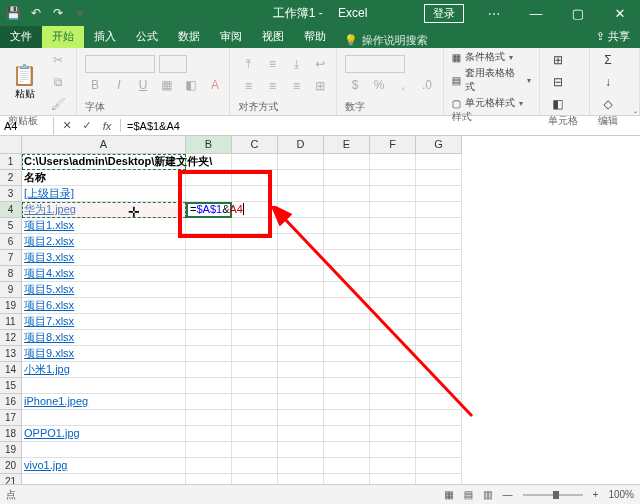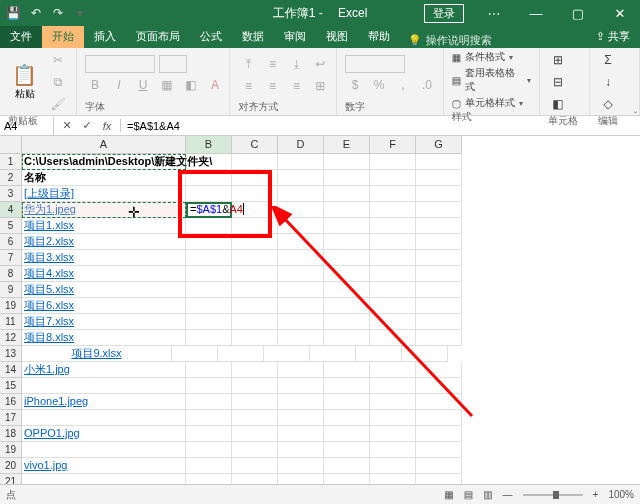--- a/index.html
+++ b/index.html
@@ -12,21 +12,21 @@
 .titlebar .center { position: absolute; width: 100%; text-align: center; font-size: 12px; pointer-events: none; }
 .titlebar .center .app { margin-left: 12px; }
 .titlebar .right { position: absolute; right: 0; display: flex; align-items: center; gap: 2px; }
 .titlebar .login-btn { border: 1px solid #fff; padding: 1px 8px; font-size: 11px; margin-right: 8px; }
 .titlebar .win-btn { width: 40px; height: 26px; display: flex; align-items: center; justify-content: center; font-size: 13px; }
 
 
 .tabstrip { height: 22px; background: #217346; display: flex; align-items: flex-end; color: #fff; }
 .tabstrip .tab { padding: 4px 10px; font-size: 11px; cursor: pointer; }
 .tabstrip .tab.file { background: #185c37; }
-.tabstrip .tab.active { background: #fdba74; color: #217346; }
+.tabstrip .tab.active { background: #bef264; color: #217346; }
 .tabstrip .tell { display: flex; align-items: center; gap: 4px; opacity: 0.85; margin-left: 8px; font-size: 11px; }
 .tabstrip .spacer { flex: 1; }
 .tabstrip .share { padding: 4px 10px; font-size: 11px; }
 
 
 .ribbon { height: 68px; background: #f3f3f3; border-bottom: 1px solid #d4d4d4; display: flex; }
 .rgroup { border-right: 1px solid #e0e0e0; padding: 2px 8px 1px; display: flex; flex-direction: column; justify-content: space-between; }
 .rgroup .rbody { flex: 1; display: flex; align-items: center; gap: 6px; }
 .rgroup .rlabel { text-align: left; font-size: 10px; color: #666; }
 .rbtn { width: 20px; height: 20px; border: 1px solid transparent; display: inline-flex; align-items: center; justify-content: center; font-size: 12px; color: #444; cursor: pointer; }
@@ -114,21 +114,20 @@
     <span class="win-btn">—</span>
     <span class="win-btn">▢</span>
     <span class="win-btn close">✕</span>
   </div>
 </div>
 
 <div class="tabstrip">
   <div class="tab file">文件</div>
   <div class="tab active">开始</div>
   <div class="tab">插入</div>
-  <div class="tab">页面布局</div>
   <div class="tab">公式</div>
   <div class="tab">数据</div>
   <div class="tab">审阅</div>
   <div class="tab">视图</div>
   <div class="tab">帮助</div>
   <div class="tell">
     <span>💡</span>
     <span>操作说明搜索</span>
   </div>
   <div class="spacer"></div>
@@ -403,21 +402,21 @@
       <div class="cell-row">
         <div class="cell link" style="width: 164px;">项目8.xlsx</div>
         <div class="cell" style="width: 46px;"></div>
         <div class="cell" style="width: 46px;"></div>
         <div class="cell" style="width: 46px;"></div>
         <div class="cell" style="width: 46px;"></div>
         <div class="cell" style="width: 46px;"></div>
         <div class="cell" style="width: 46px;"></div>
       </div>
       <div class="cell-row">
-        <div class="cell link" style="width: 150px; text-align: center;">项目9.xlsx</div>
+        <div class="cell link" style="width: 164px;">项目9.xlsx</div>
         <div class="cell" style="width: 46px;"></div>
         <div class="cell" style="width: 46px;"></div>
         <div class="cell" style="width: 46px;"></div>
         <div class="cell" style="width: 46px;"></div>
         <div class="cell" style="width: 46px;"></div>
         <div class="cell" style="width: 46px;"></div>
       </div>
       <div class="cell-row">
         <div class="cell link" style="width: 164px;">小米1.jpg</div>
         <div class="cell" style="width: 46px;"></div>

